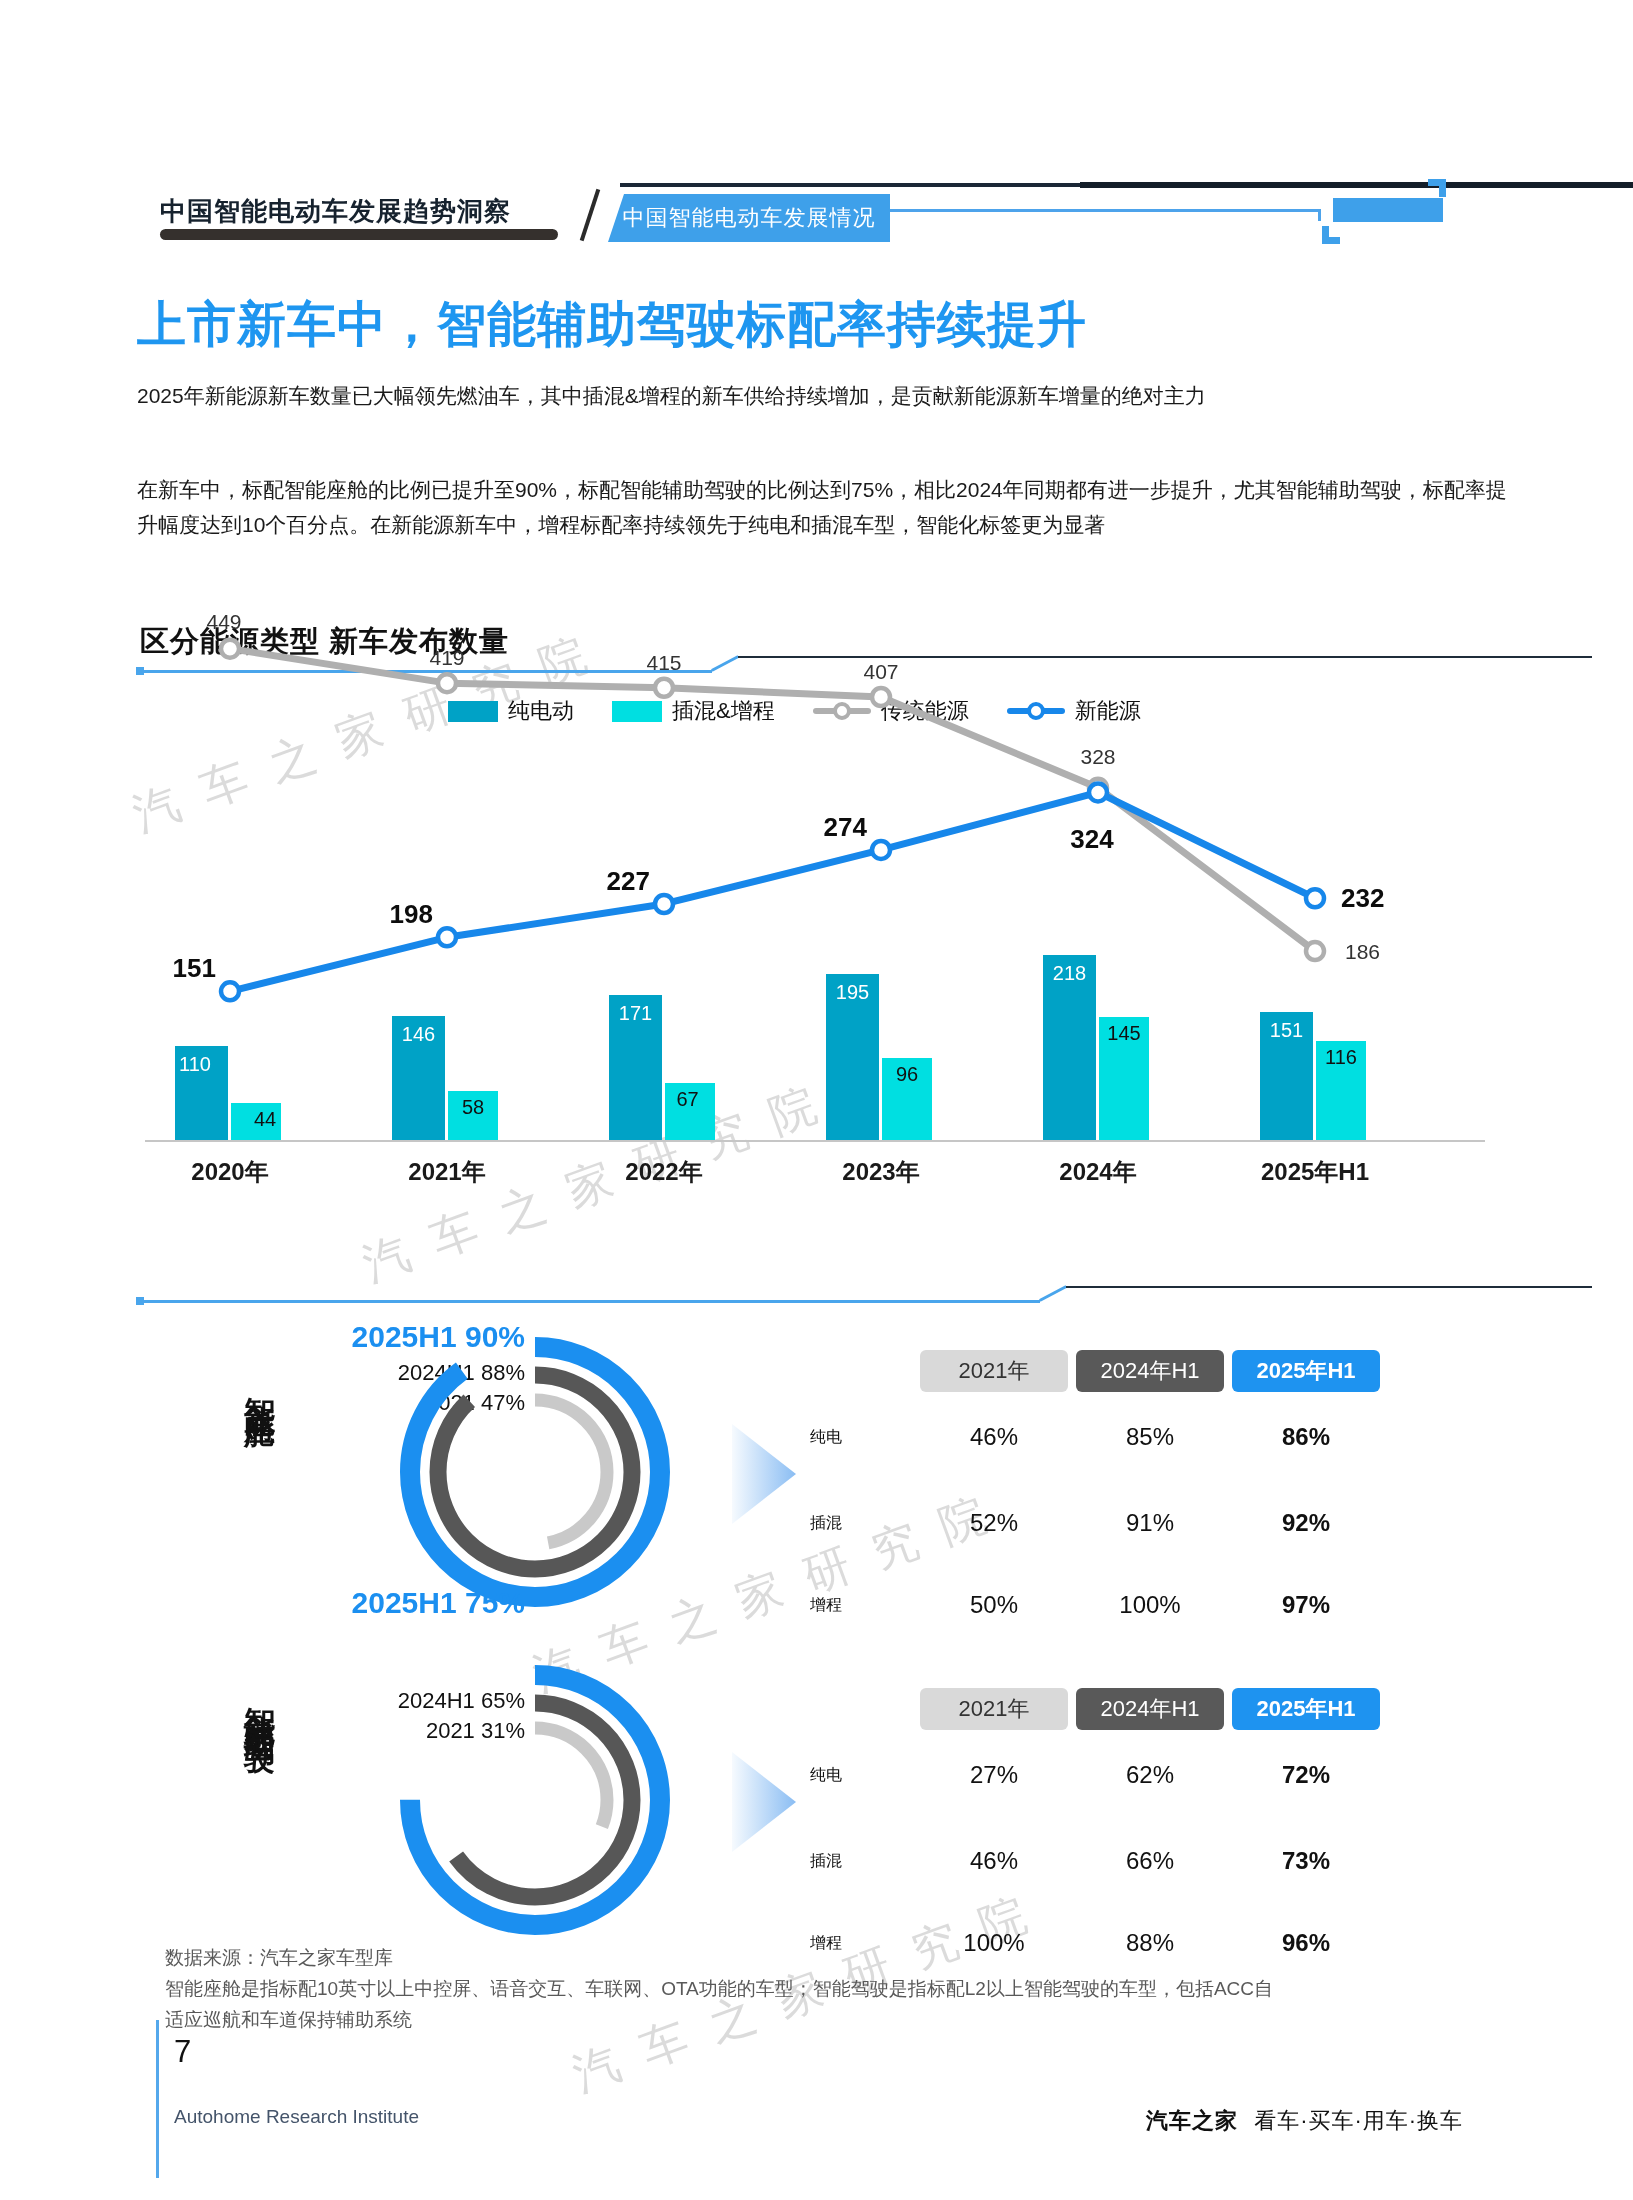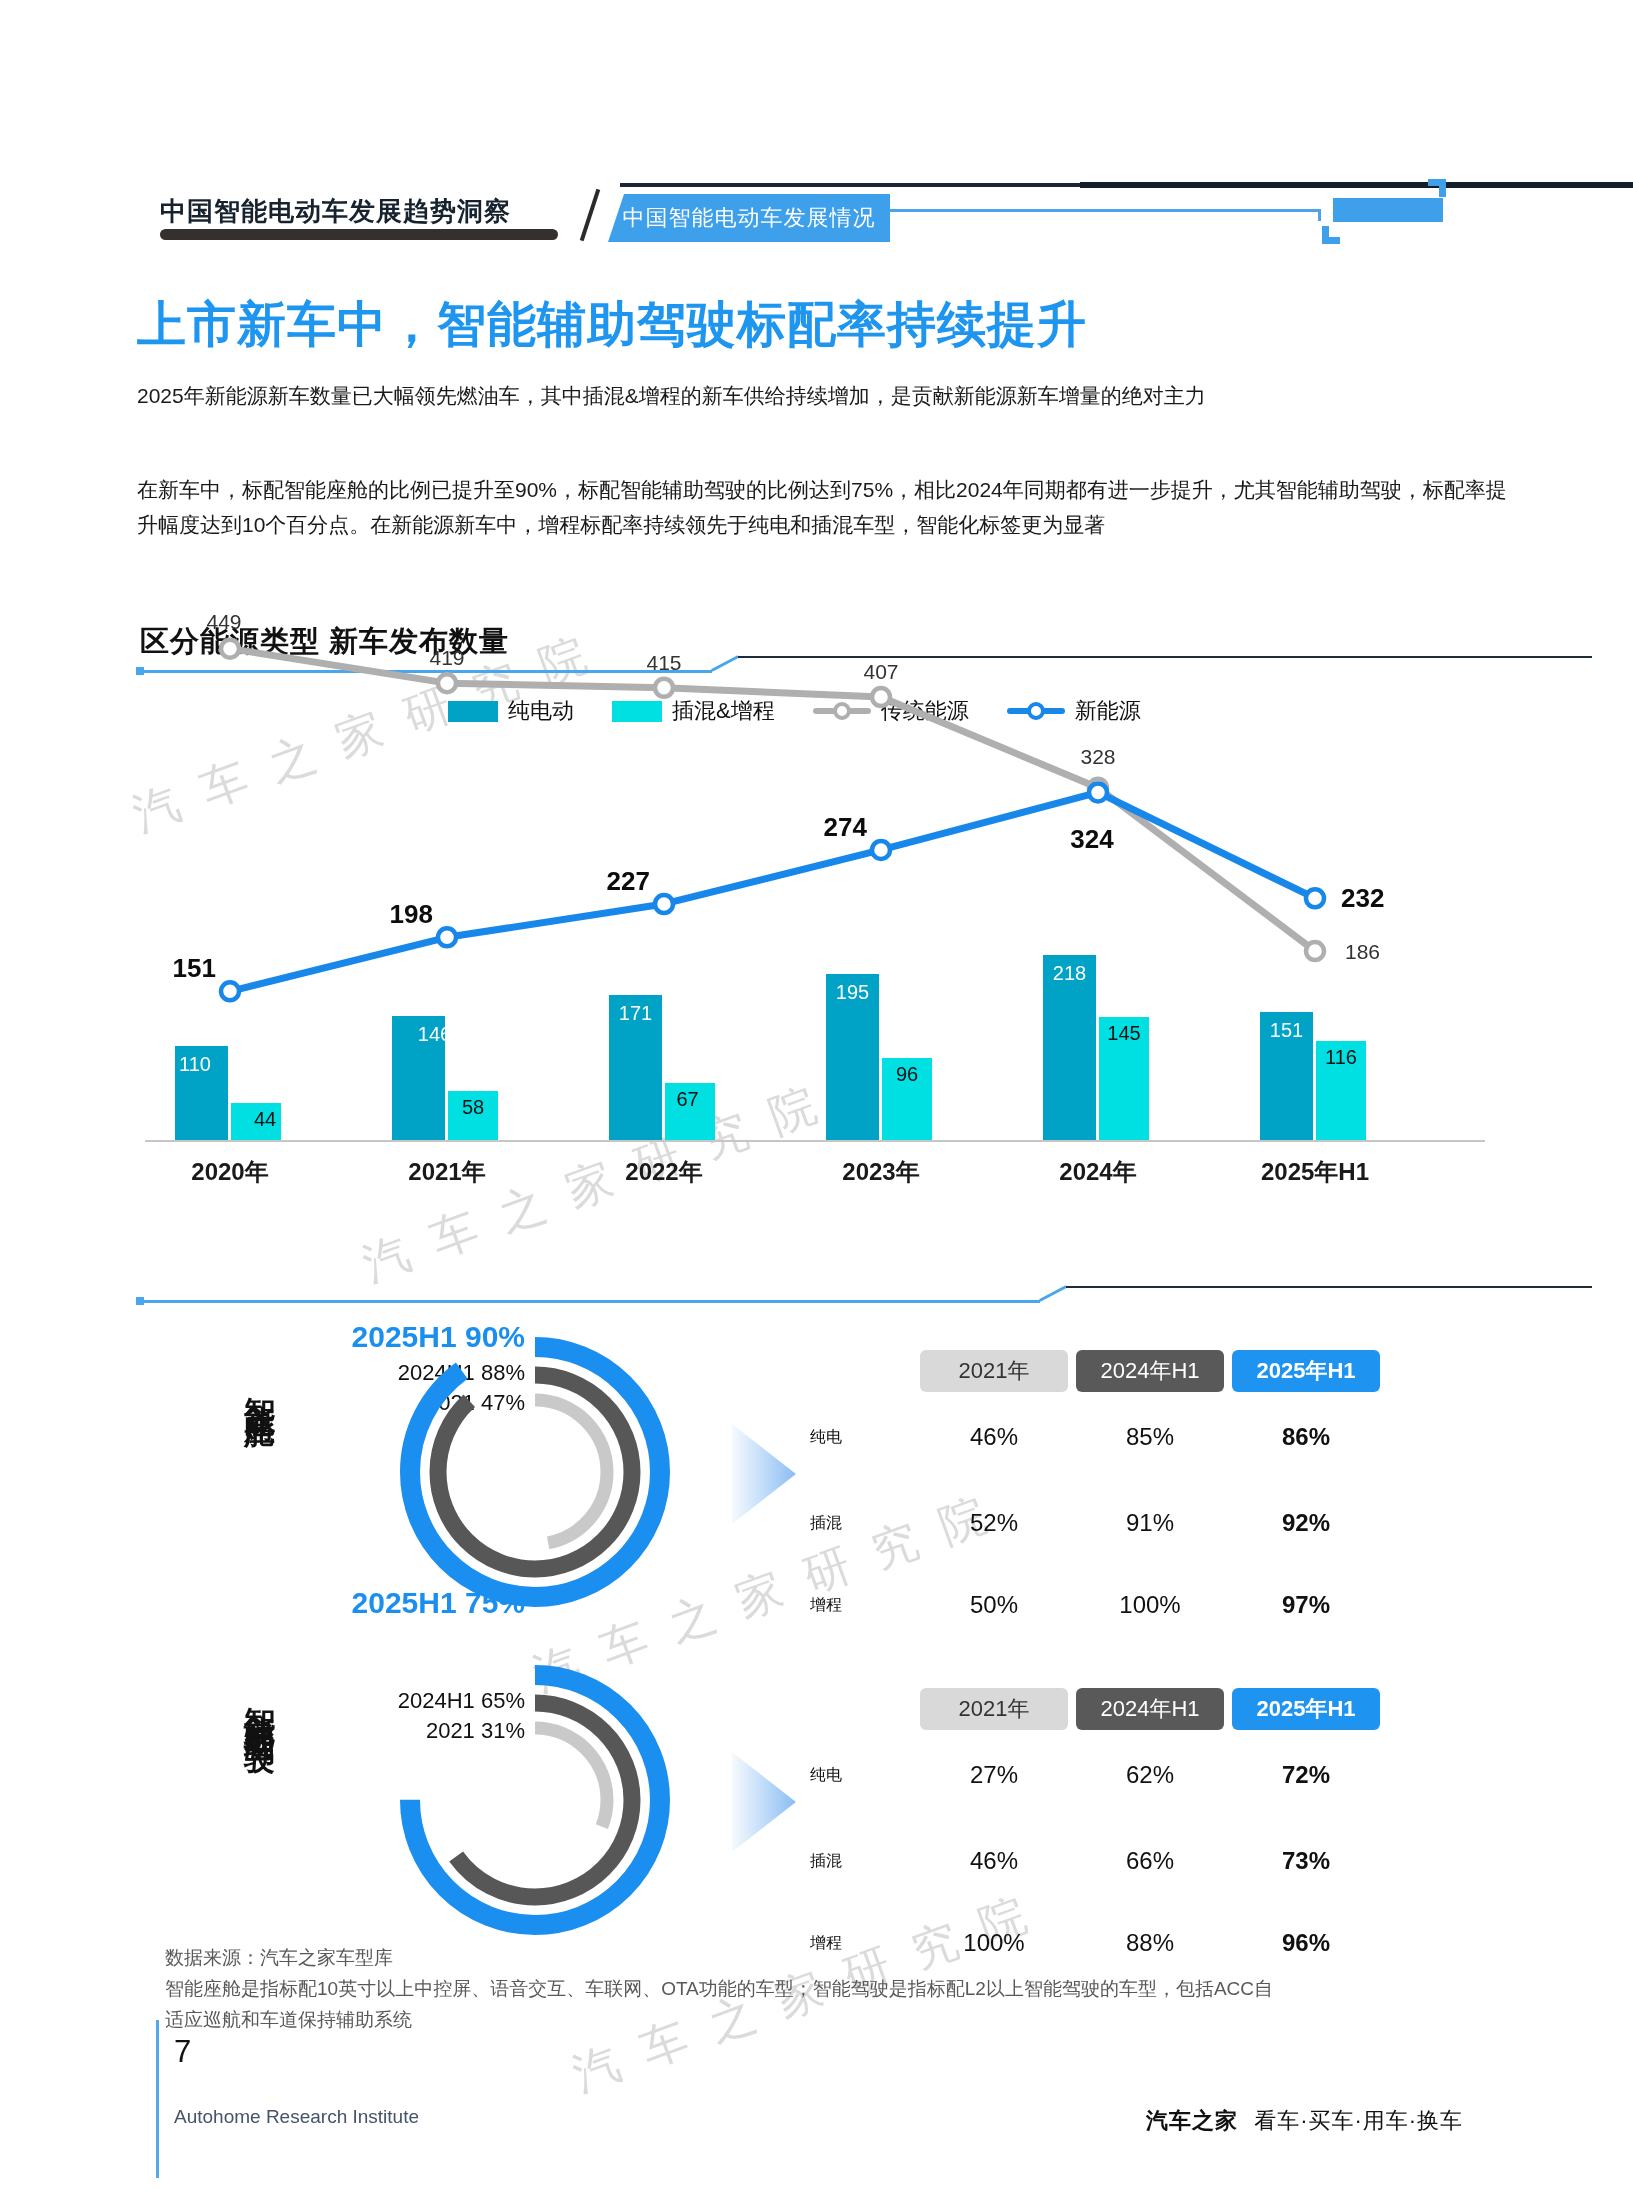--- a/index.html
+++ b/index.html
@@ -135,21 +135,21 @@
     </div>
 
   <div class="abs" id="chart">
       <div class="axisline"></div>
       <div class="bar" style="left:35px;top:446px;width:53px;height:94px;background:#00a2c6;"></div>
       <div class="barlab" style="left:35px;top:453px;width:40px;color:#fff;">110</div>
       <div class="bar" style="left:91px;top:503px;width:50px;height:37px;background:#00dfe1;"></div>
       <div class="barlab" style="left:91px;top:508px;width:68px;color:#111;">44</div>
       <div class="catlab" style="left:5px;">2020年</div>
       <div class="bar" style="left:252px;top:416px;width:53px;height:124px;background:#00a2c6;"></div>
-      <div class="barlab" style="left:268px;top:423px;width:53px;color:#fff;">146</div>
+      <div class="barlab" style="left:252px;top:423px;width:53px;color:#fff;">146</div>
       <div class="bar" style="left:308px;top:491px;width:50px;height:49px;background:#00dfe1;"></div>
       <div class="barlab" style="left:308px;top:496px;width:50px;color:#111;">58</div>
       <div class="catlab" style="left:222px;">2021年</div>
       <div class="bar" style="left:469px;top:395px;width:53px;height:145px;background:#00a2c6;"></div>
       <div class="barlab" style="left:469px;top:402px;width:53px;color:#fff;">171</div>
       <div class="bar" style="left:525px;top:483px;width:50px;height:57px;background:#00dfe1;"></div>
       <div class="barlab" style="left:525px;top:488px;width:45px;color:#111;">67</div>
       <div class="catlab" style="left:439px;">2022年</div>
       <div class="bar" style="left:686px;top:374px;width:53px;height:166px;background:#00a2c6;"></div>
       <div class="barlab" style="left:686px;top:381px;width:53px;color:#fff;">195</div>

